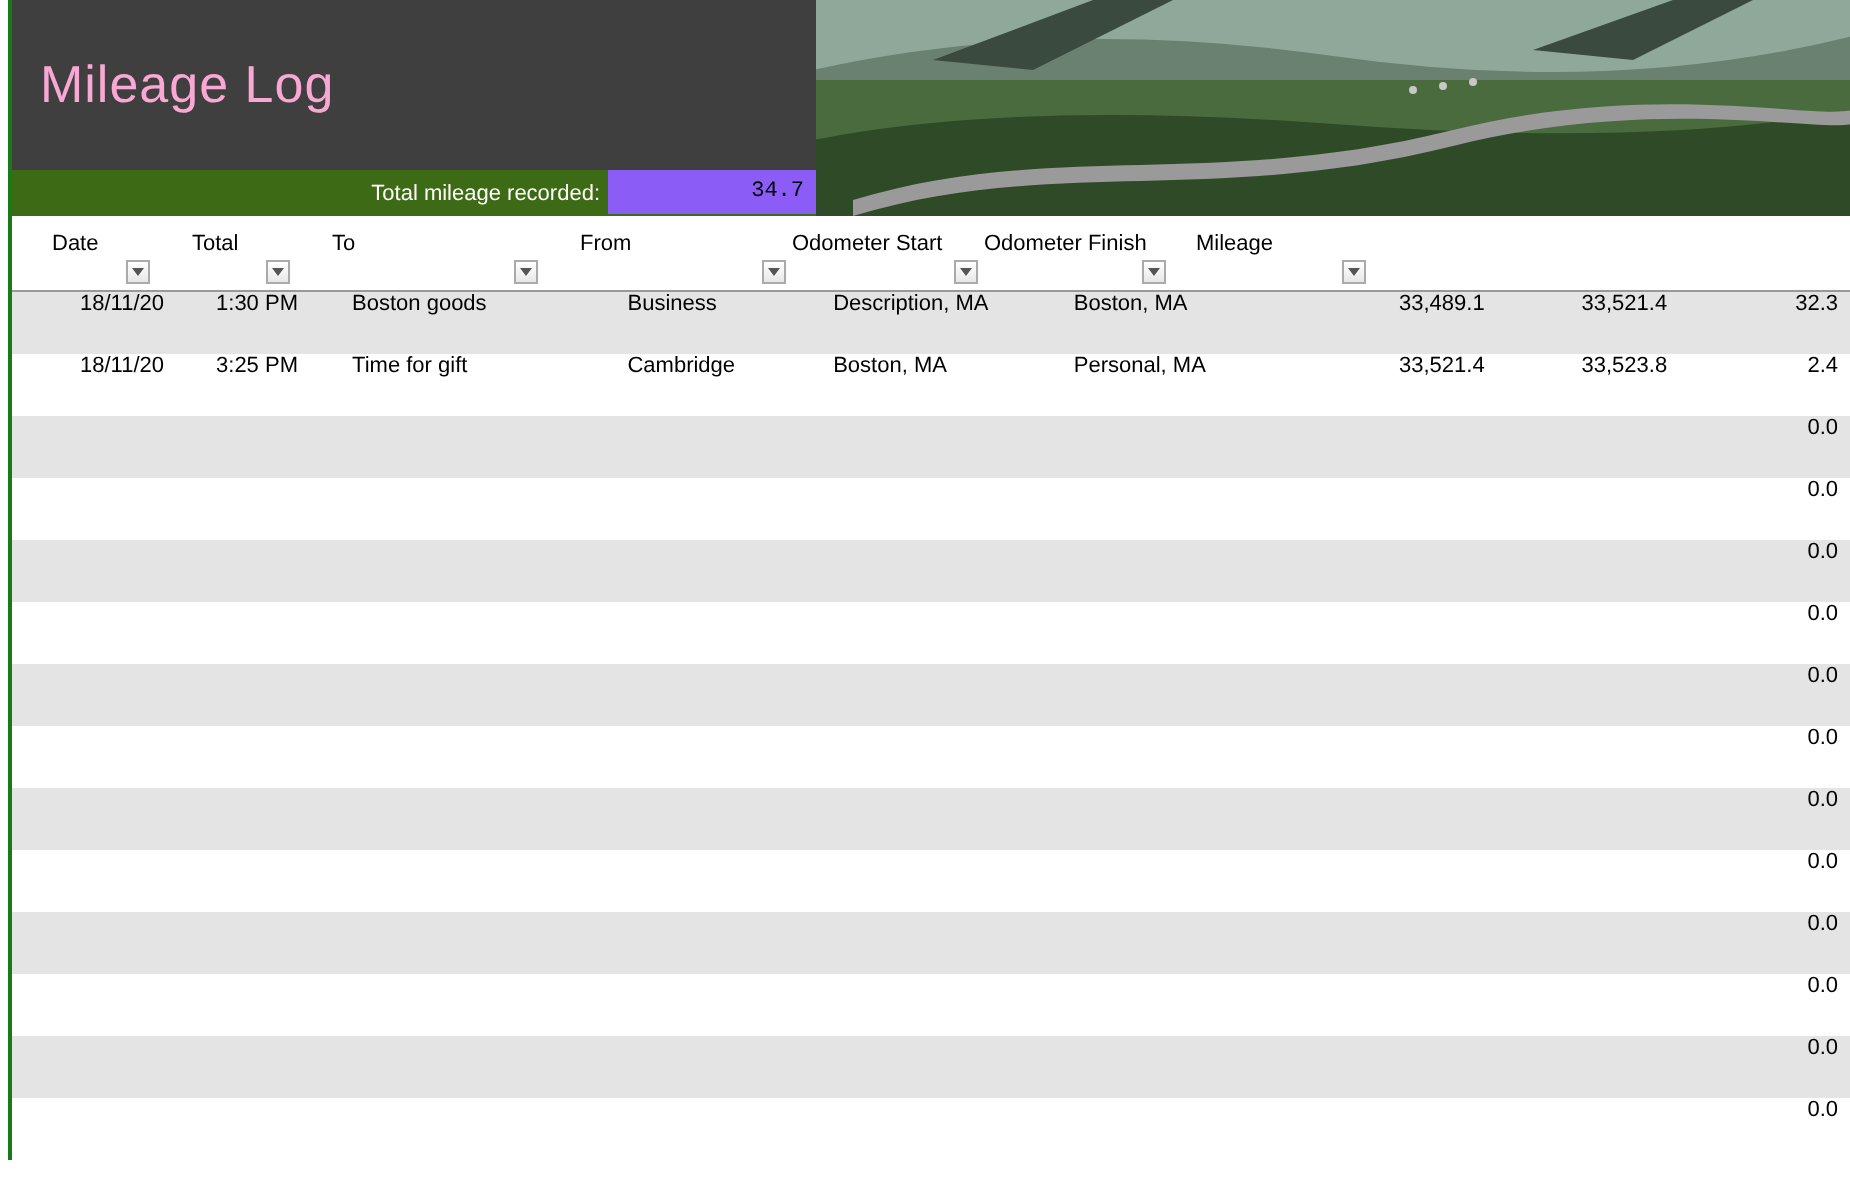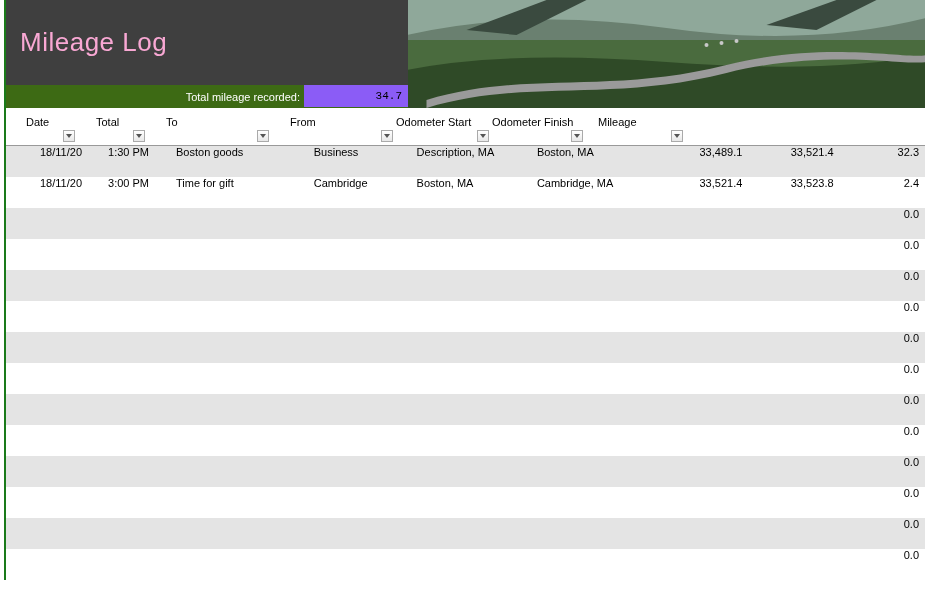--- a/index.html
+++ b/index.html
@@ -201,25 +201,25 @@
         <div class="cell c-desc">Boston goods</div>
         <div class="cell c-purpose">Business</div>
         <div class="cell c-from">Description, MA</div>
         <div class="cell c-to">Boston, MA</div>
         <div class="cell c-ostart num">33,489.1</div>
         <div class="cell c-ofinish num">33,521.4</div>
         <div class="cell c-mileage num">32.3</div>
       </div>
       <div class="row">
         <div class="cell c-date">18/11/20</div>
-        <div class="cell c-time">3:00 PM</div>
+        <div class="cell c-time">3:25 PM</div>
         <div class="cell c-desc">Time for gift</div>
         <div class="cell c-purpose">Cambridge</div>
         <div class="cell c-from">Boston, MA</div>
-        <div class="cell c-to">Cambridge, MA</div>
+        <div class="cell c-to">Personal, MA</div>
         <div class="cell c-ostart num">33,521.4</div>
         <div class="cell c-ofinish num">33,523.8</div>
         <div class="cell c-mileage num">2.4</div>
       </div>
       <div class="row">
         <div class="cell c-date"></div>
         <div class="cell c-time"></div>
         <div class="cell c-desc"></div>
         <div class="cell c-purpose"></div>
         <div class="cell c-from"></div>

